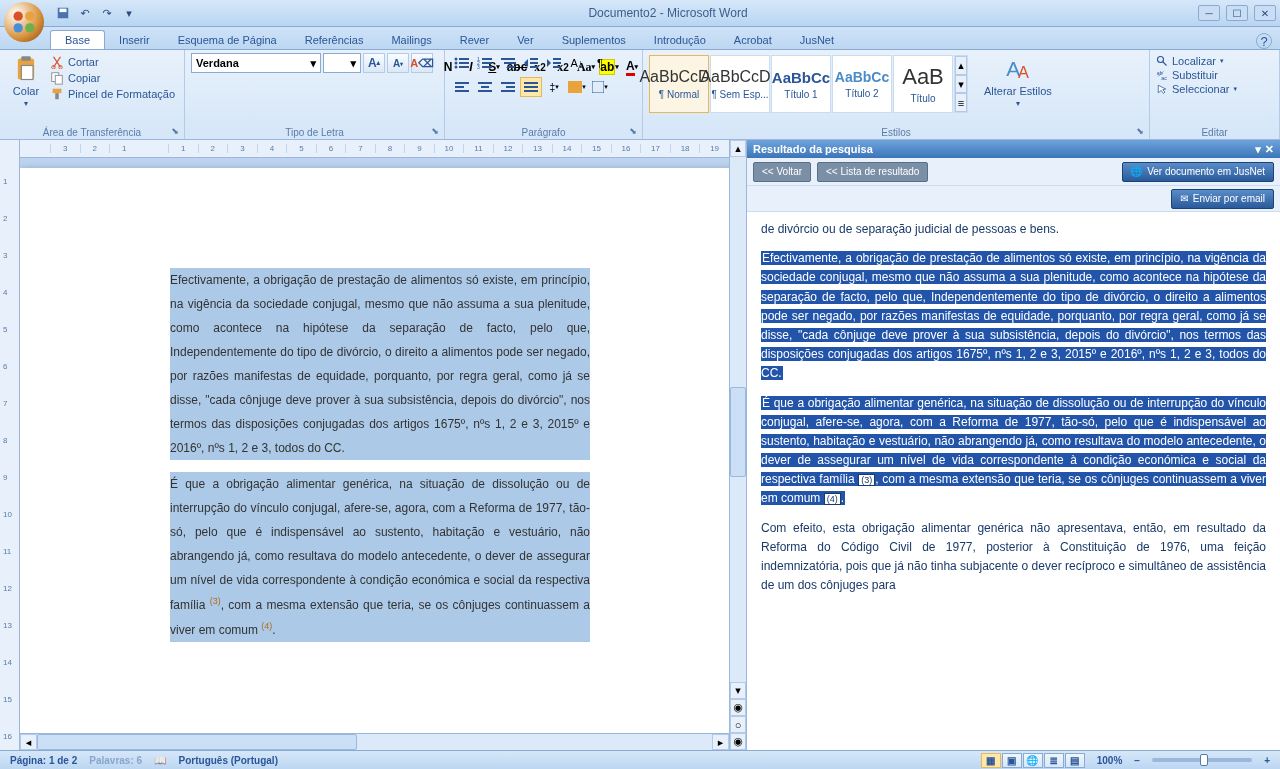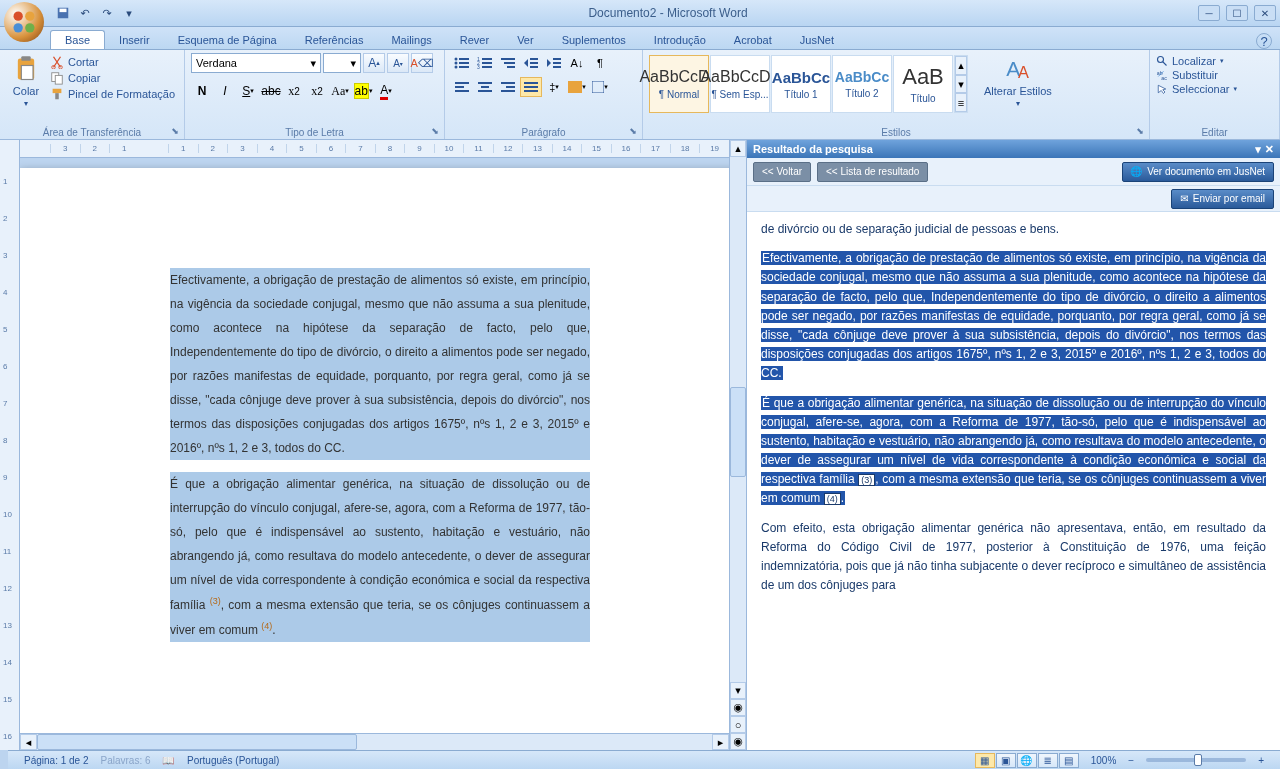--- a/index.html
+++ b/index.html
@@ -83,21 +83,21 @@
 .sp-title .sp-close { margin-left:auto; display:flex; gap:4px; }
 .sp-toolbar { height:28px; background:#e8f1fb; border-bottom:1px solid #c9dcf0; display:flex; align-items:center; gap:6px; padding:0 6px; }
 .sp-btn { height:20px; background:#7b8fa6; color:#fff; border:1px solid #5a6f87; padding:0 8px; font-size:10px; display:flex; align-items:center; border-radius:2px; }
 .sp-btn.blue { background:linear-gradient(#5a8cc8,#2a5a9a); border:1px solid #1a4378; }
 .sp-toolbar2 { height:26px; background:#e8f1fb; display:flex; justify-content:flex-end; padding:0 6px; align-items:center; gap:6px; border-bottom:1px solid #c9dcf0; }
 .sp-content { flex:1; overflow:auto; padding:8px 14px; font-family:Verdana,sans-serif; font-size:12px; line-height:1.6; color:#1a3a6a; }
 .sp-content p { margin-bottom:10px; text-align:justify; }
 .sp-content .hl { background:#2255aa; color:#fff; padding:0 1px; }
 .sp-content .ref-box { background:#fff; color:#1a3a6a; border:1px solid #1a3a6a; padding:0 2px; font-size:9px; }
 
-.statusbar { position:absolute; bottom:0; left:8px; right:0; height:19px; background:linear-gradient(#d6e7f9,#bcd7f2); border-top:1px solid #8aabd1; display:flex; align-items:center; font-size:10px; color:#2a5597; padding:0 16px; gap:12px; }
+.statusbar { position:absolute; bottom:0; left:0; right:0; height:19px; background:linear-gradient(#d6e7f9,#bcd7f2); border-top:1px solid #8aabd1; display:flex; align-items:center; font-size:10px; color:#2a5597; padding:0 10px; gap:12px;font-weight:bold; }
 .statusbar .spacer { flex:1; }
 .view-btns { display:flex; gap:1px; }
 .view-btn { width:20px; height:15px; border:1px solid #8aabd1; background:linear-gradient(#f0f6fc,#d6e7f9); display:flex; align-items:center; justify-content:center; }
 .view-btn.active { background:#fde8a9; border-color:#e6b85c; }
 .zoom-slider { width:100px; height:4px; background:#9bb8dc; position:relative; border-radius:2px; }
 .zoom-thumb { position:absolute; left:48px; top:-4px; width:8px; height:12px; background:#fff; border:1px solid #5a7ba8; border-radius:2px; }
 
 .vscroll { width:17px; background:#dce9f8; border-left:1px solid #9bb8dc; display:flex; flex-direction:column; }
 .vs-btn { height:17px; display:flex; align-items:center; justify-content:center; border:1px solid #b4cbe8; background:#e8f1fb; }
 .vs-track { flex:1; position:relative; }
@@ -185,21 +185,21 @@
             </svg>
             <span>Pincel de Formatação</span>
           </div>
       </div>
     </div>
     <div class="group-label">Área de Transferência</div>
     <div class="group-launcher">⬊</div>
   </div>
 
   <div class="group font-group">
-    <div class="group-body" style="flex-direction:column;">
+    <div class="group-body" style="flex-direction:row;font-weight:bold;">
       <div class="font-row1">
         <div class="font-select">
             <span>Verdana</span>
             <span>▾</span>
           </div>
         <div class="font-select size-sel">
             <span></span>
             <span>▾</span>
           </div>
         <div class="sm-btn" style="font-size:12px;">A<sup style="font-size:7px;">▴</sup></div>

